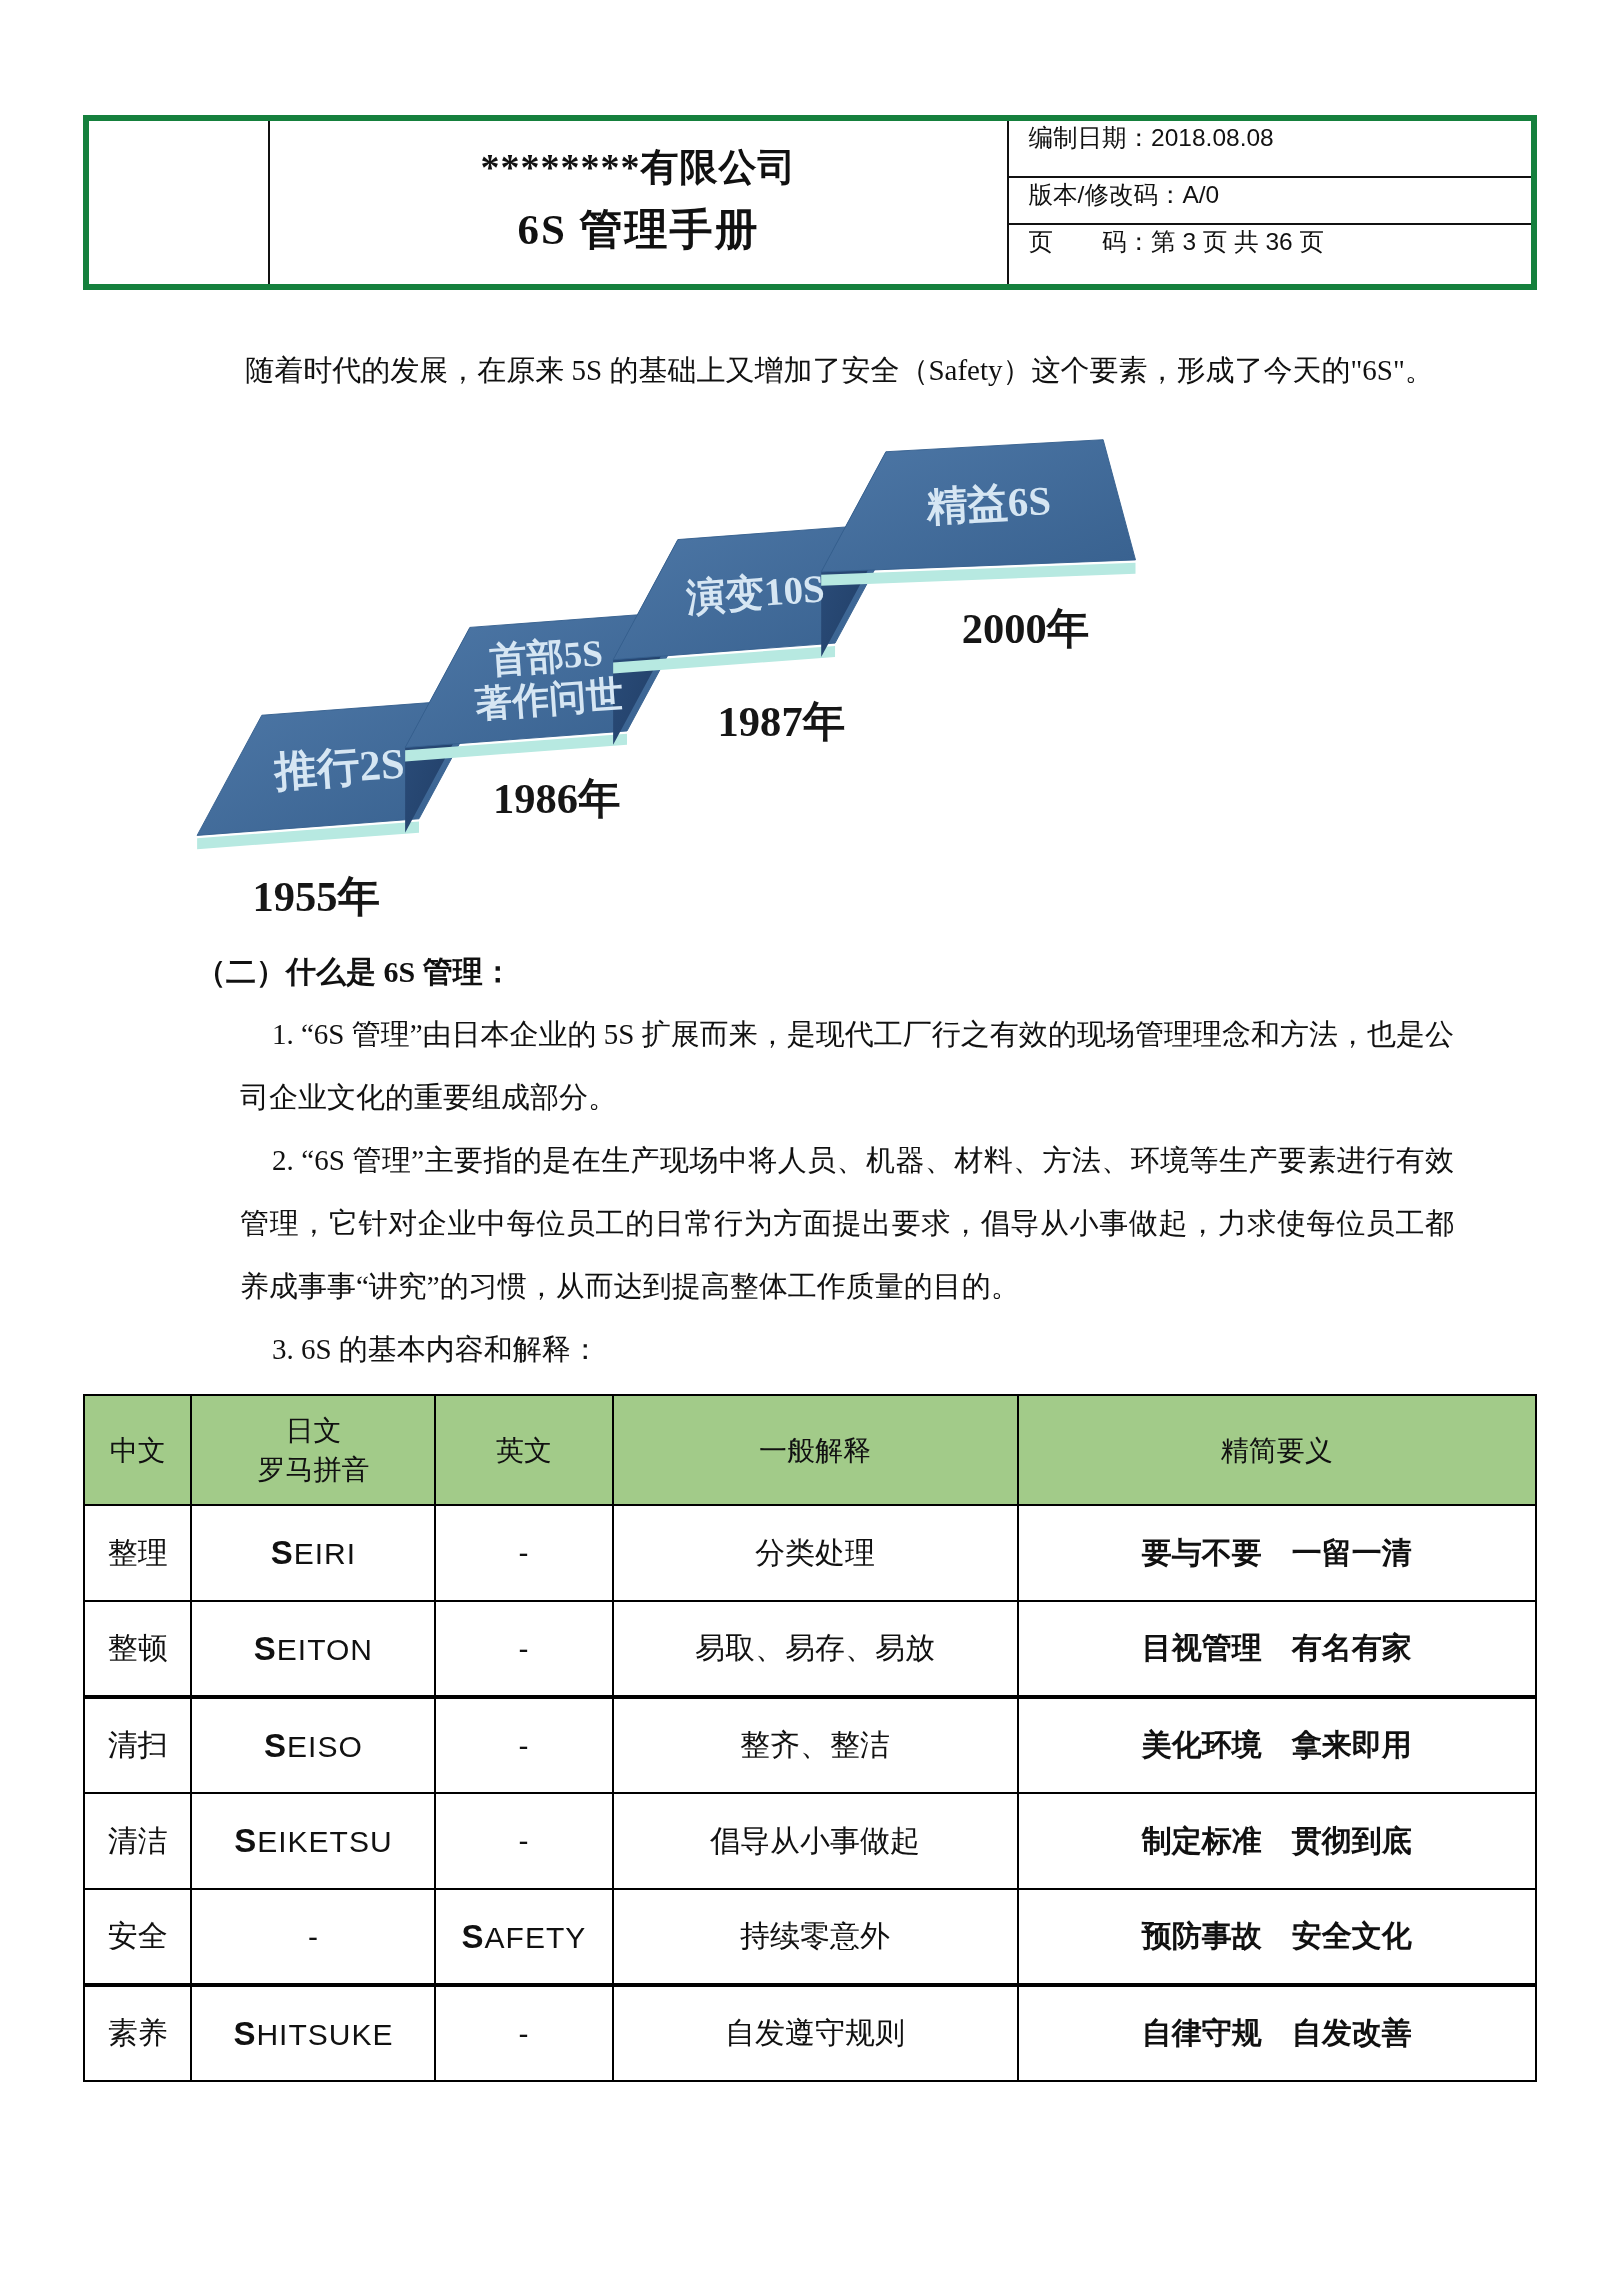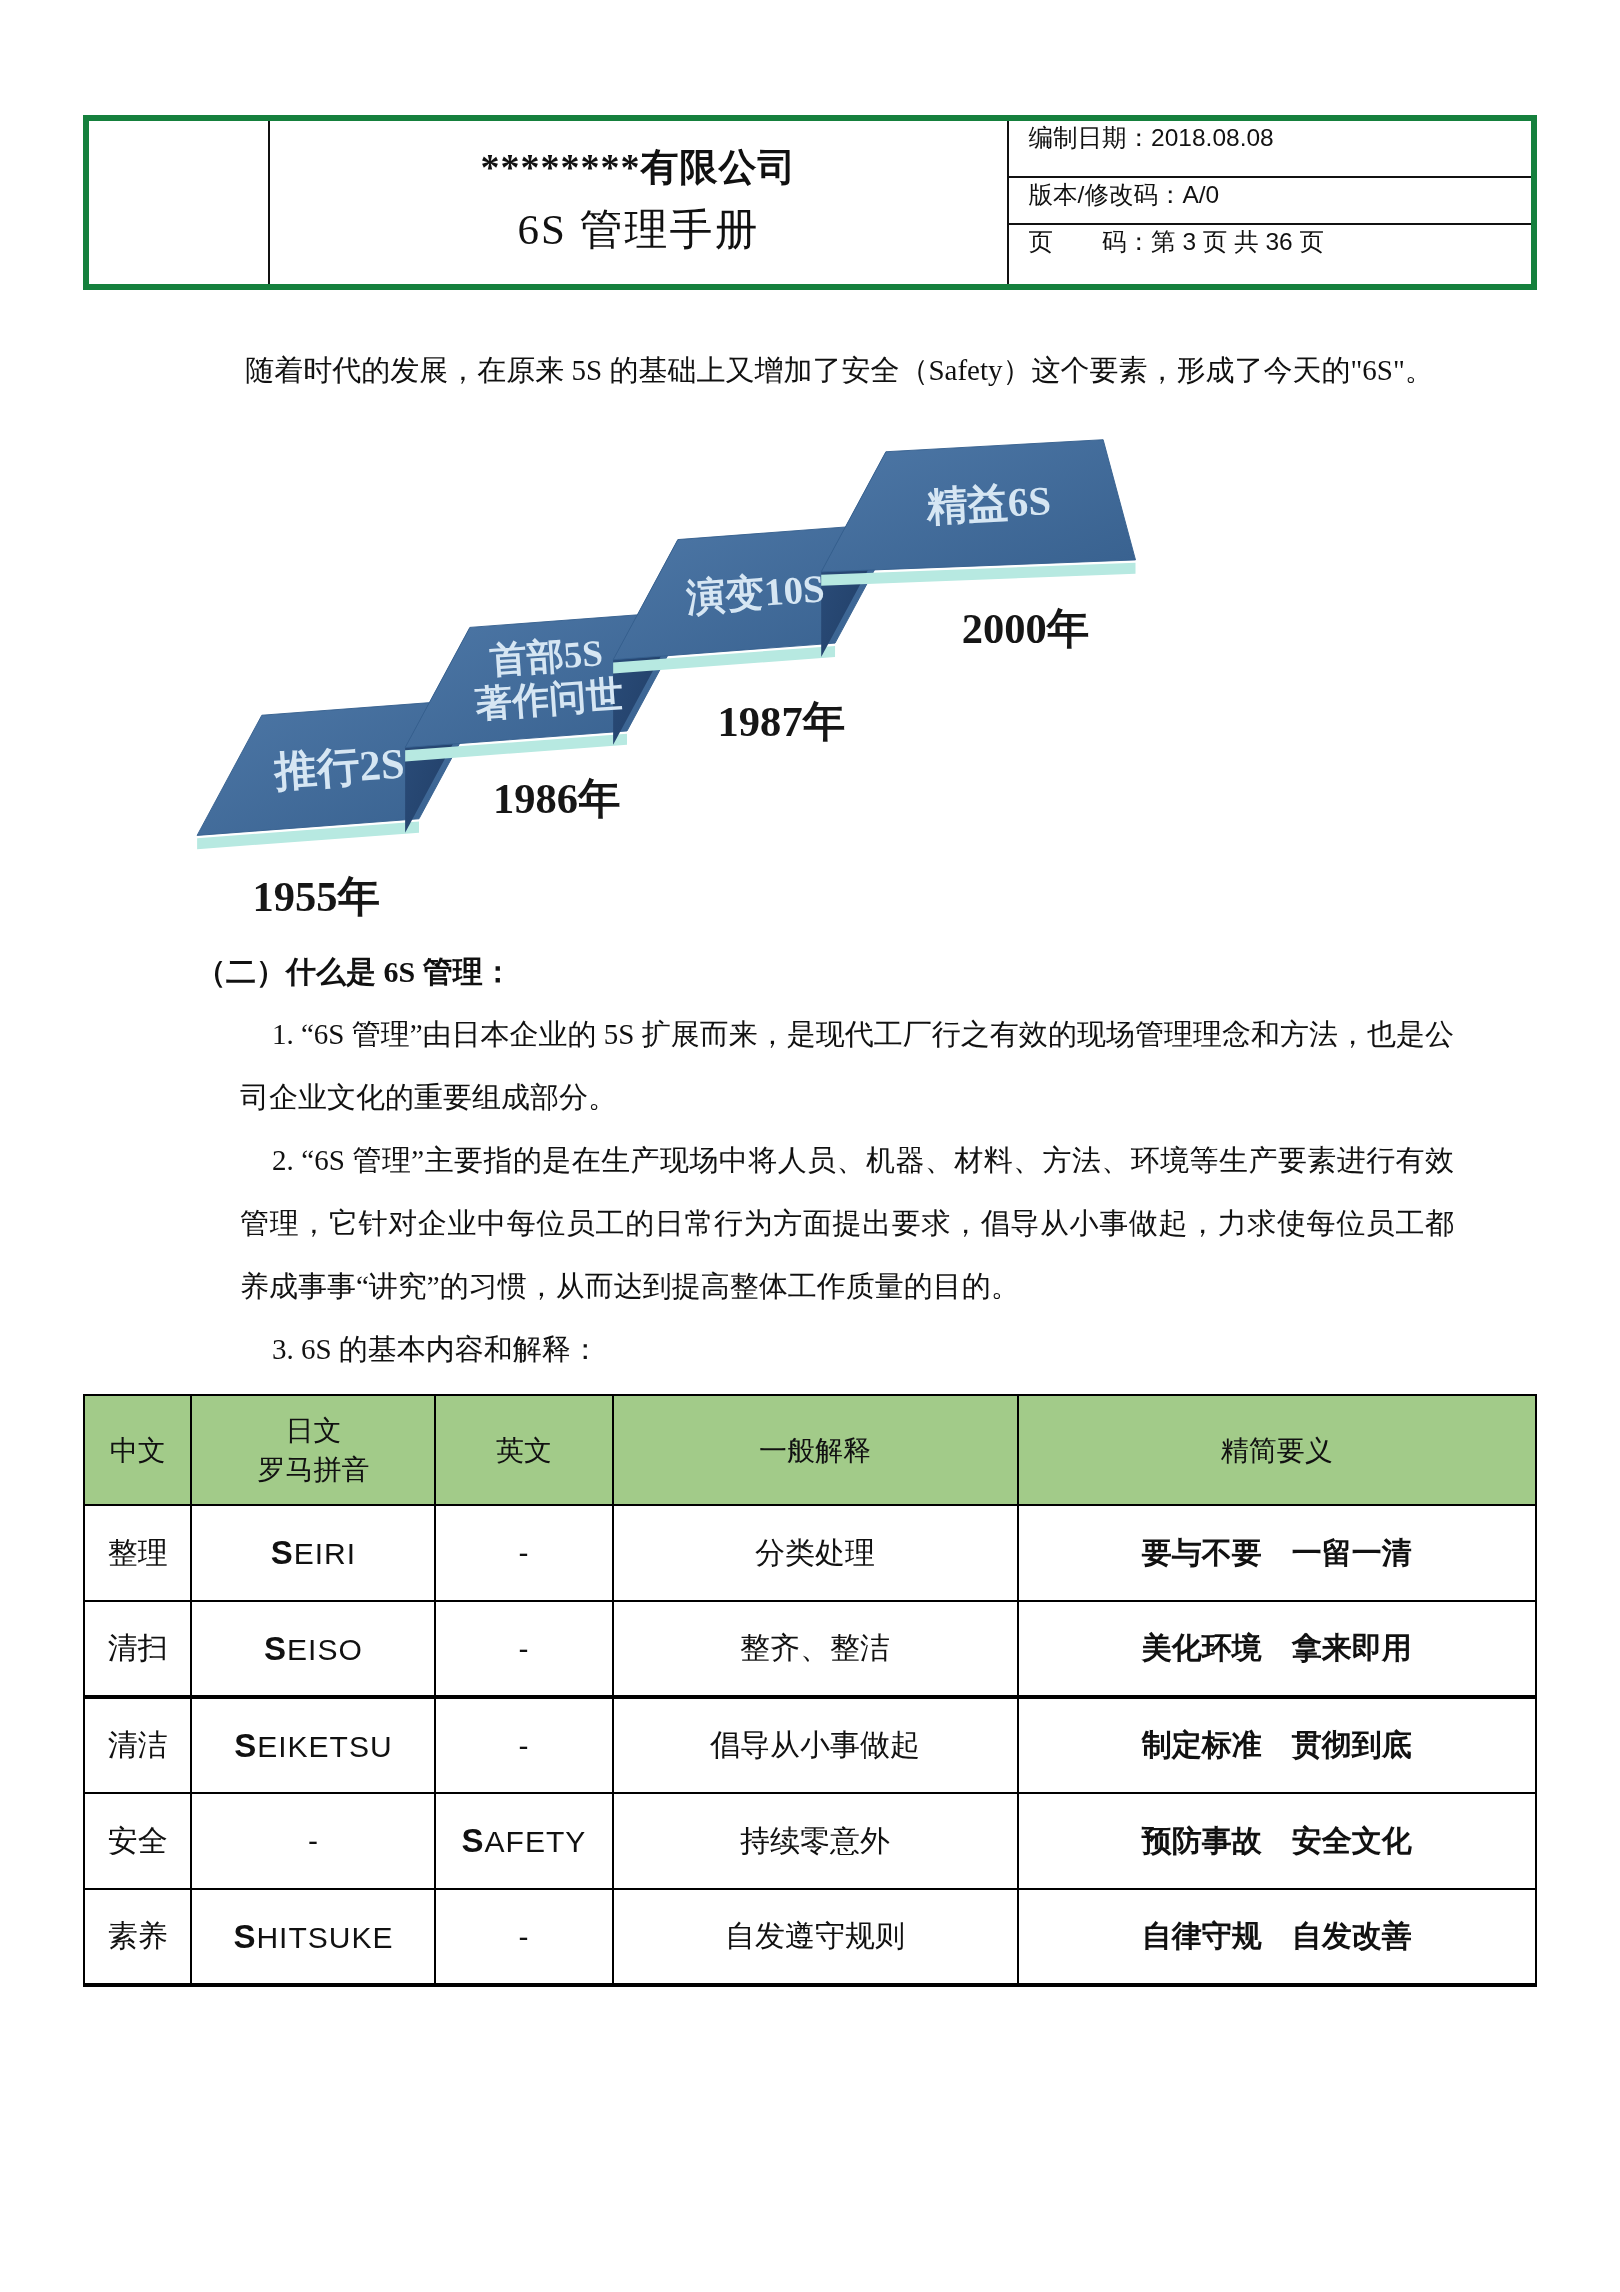--- a/index.html
+++ b/index.html
@@ -6,21 +6,21 @@
   html,body { background:#ffffff; }
   body { font-family:"Liberation Serif","DejaVu Serif",serif; color:#111; }
   .page { width:1620px; height:2293px; background:#fff; position:relative; overflow:hidden; }
 
   
   .head-wrap { margin:115px 83px 0 83px; }
   .head-grid { display:grid; grid-template-columns:181px 1fr 522px; grid-template-rows:57px 47px 59px; border:6px solid #15803d; }
   .hg-left { grid-row:1 / 4; border-right:2px solid #111; }
   .hg-center { grid-row:1 / 4; border-right:2px solid #111; display:flex; flex-direction:column; align-items:center; justify-content:center; padding:5.9px 0 9.8px; }
   .company { font-size:38px; font-weight:bold; letter-spacing:1px; }
-  .doc-title { font-size:43px; font-weight:normal; margin-top:7.8px; letter-spacing:2px; }
+  .doc-title { font-size:43px; font-weight:bold; margin-top:7.8px; letter-spacing:2px; }
   .hg-meta { display:flex; padding-left:19.6px; font-size:24.5px; border-bottom:2.9px solid #111; white-space:pre; }
   .hg-meta.last { border-bottom:none; }
   .hg-meta .val { font-family:"Liberation Sans","DejaVu Sans",sans-serif; }
 
   
   .text-block { margin:0 83px 0 196px; width:1258px; }
   .intro { margin-top:49px; font-size:29px; line-height:63px; text-indent:1.7em; }
   .sec-heading { margin-top:11.8px; font-size:30px; font-weight:bold; line-height:63px; }
   .para { font-size:29px; line-height:63px; text-align:justify; }
   .para.num { text-indent:1.1em;margin-left:44px; }
@@ -149,20 +149,27 @@
       </thead>
       <tbody>
           <tr>
     <td>整理</td>
     <td class="romaji"><b>S</b>EIRI</td>
     <td class="romaji">-</td>
     <td>分类处理</td>
     <td class="essence">要与不要　一留一清</td>
   </tr>
           <tr>
+    <td>整顿</td>
+    <td class="romaji"><b>S</b>EITON</td>
+    <td class="romaji">-</td>
+    <td>易取、易存、易放</td>
+    <td class="essence">目视管理　有名有家</td>
+  </tr>
+          <tr>
     <td>清扫</td>
     <td class="romaji"><b>S</b>EISO</td>
     <td class="romaji">-</td>
     <td>整齐、整洁</td>
     <td class="essence">美化环境　拿来即用</td>
   </tr>
           <tr>
     <td>清洁</td>
     <td class="romaji"><b>S</b>EIKETSU</td>
     <td class="romaji">-</td>

